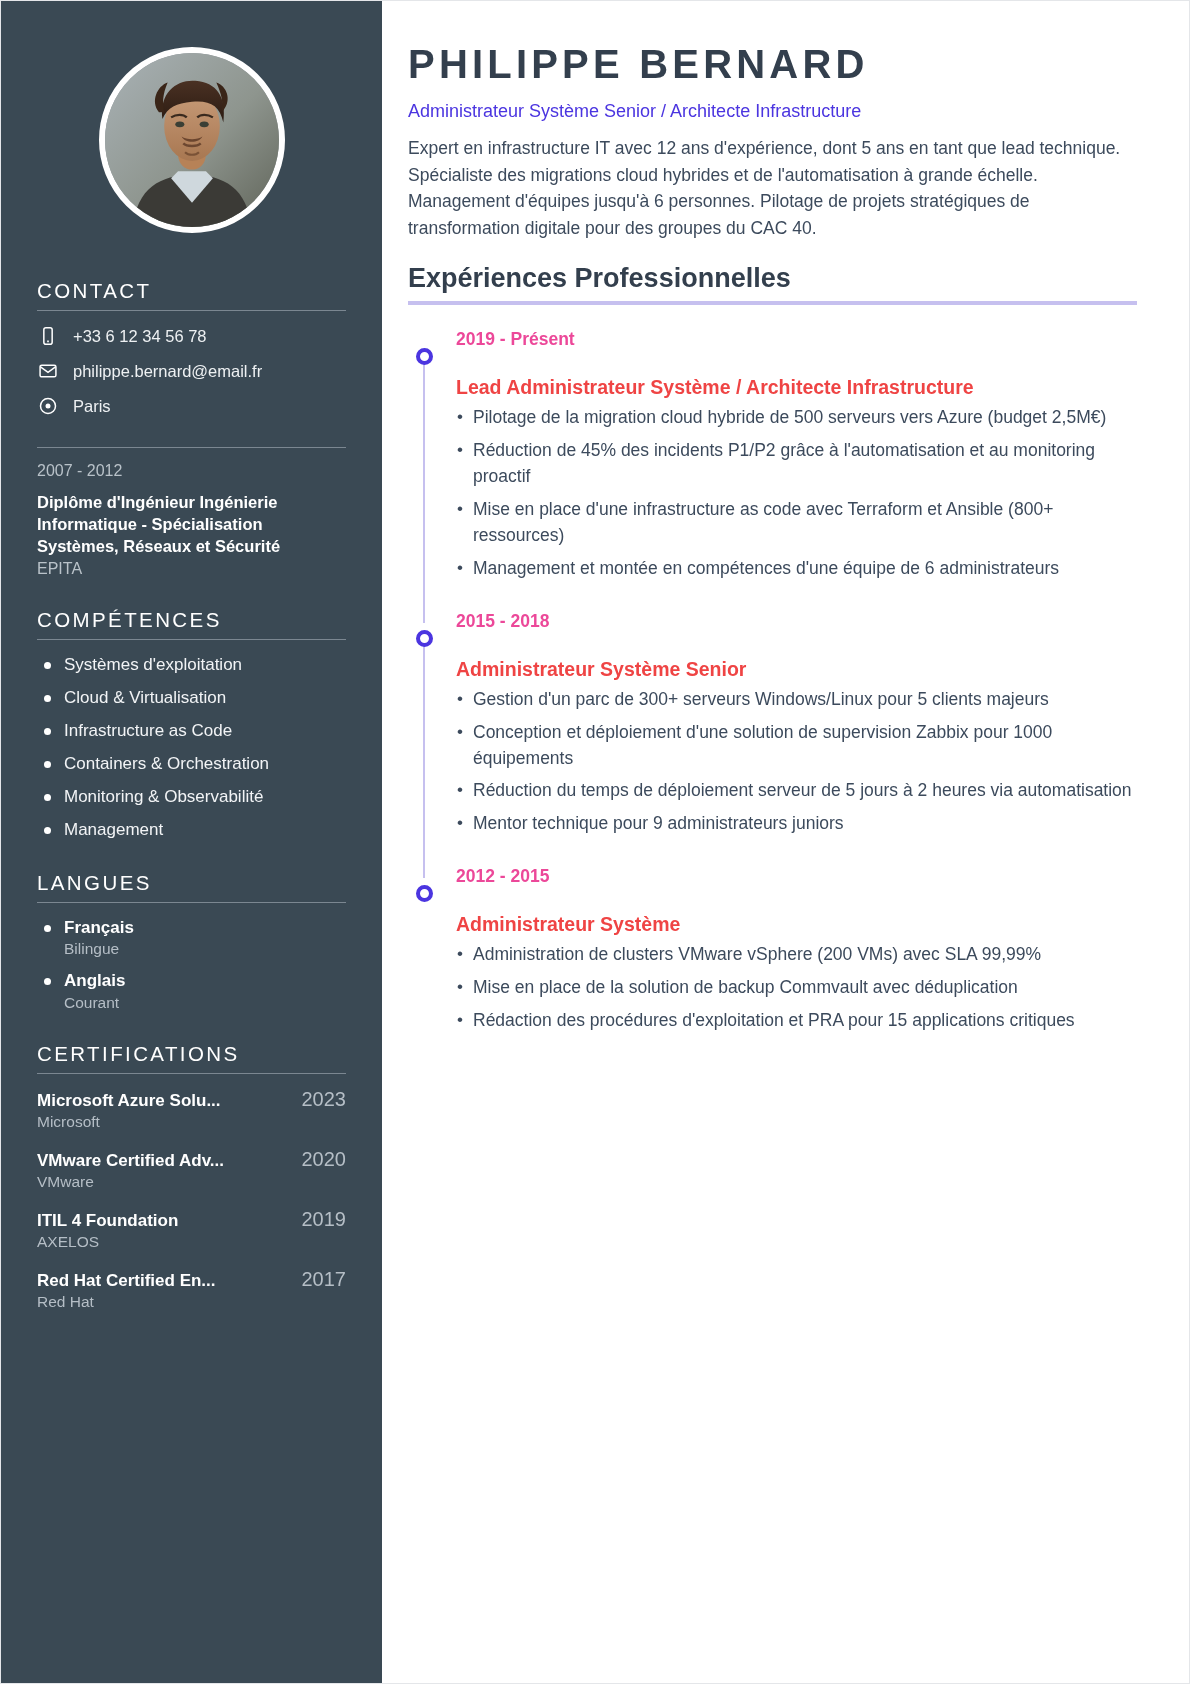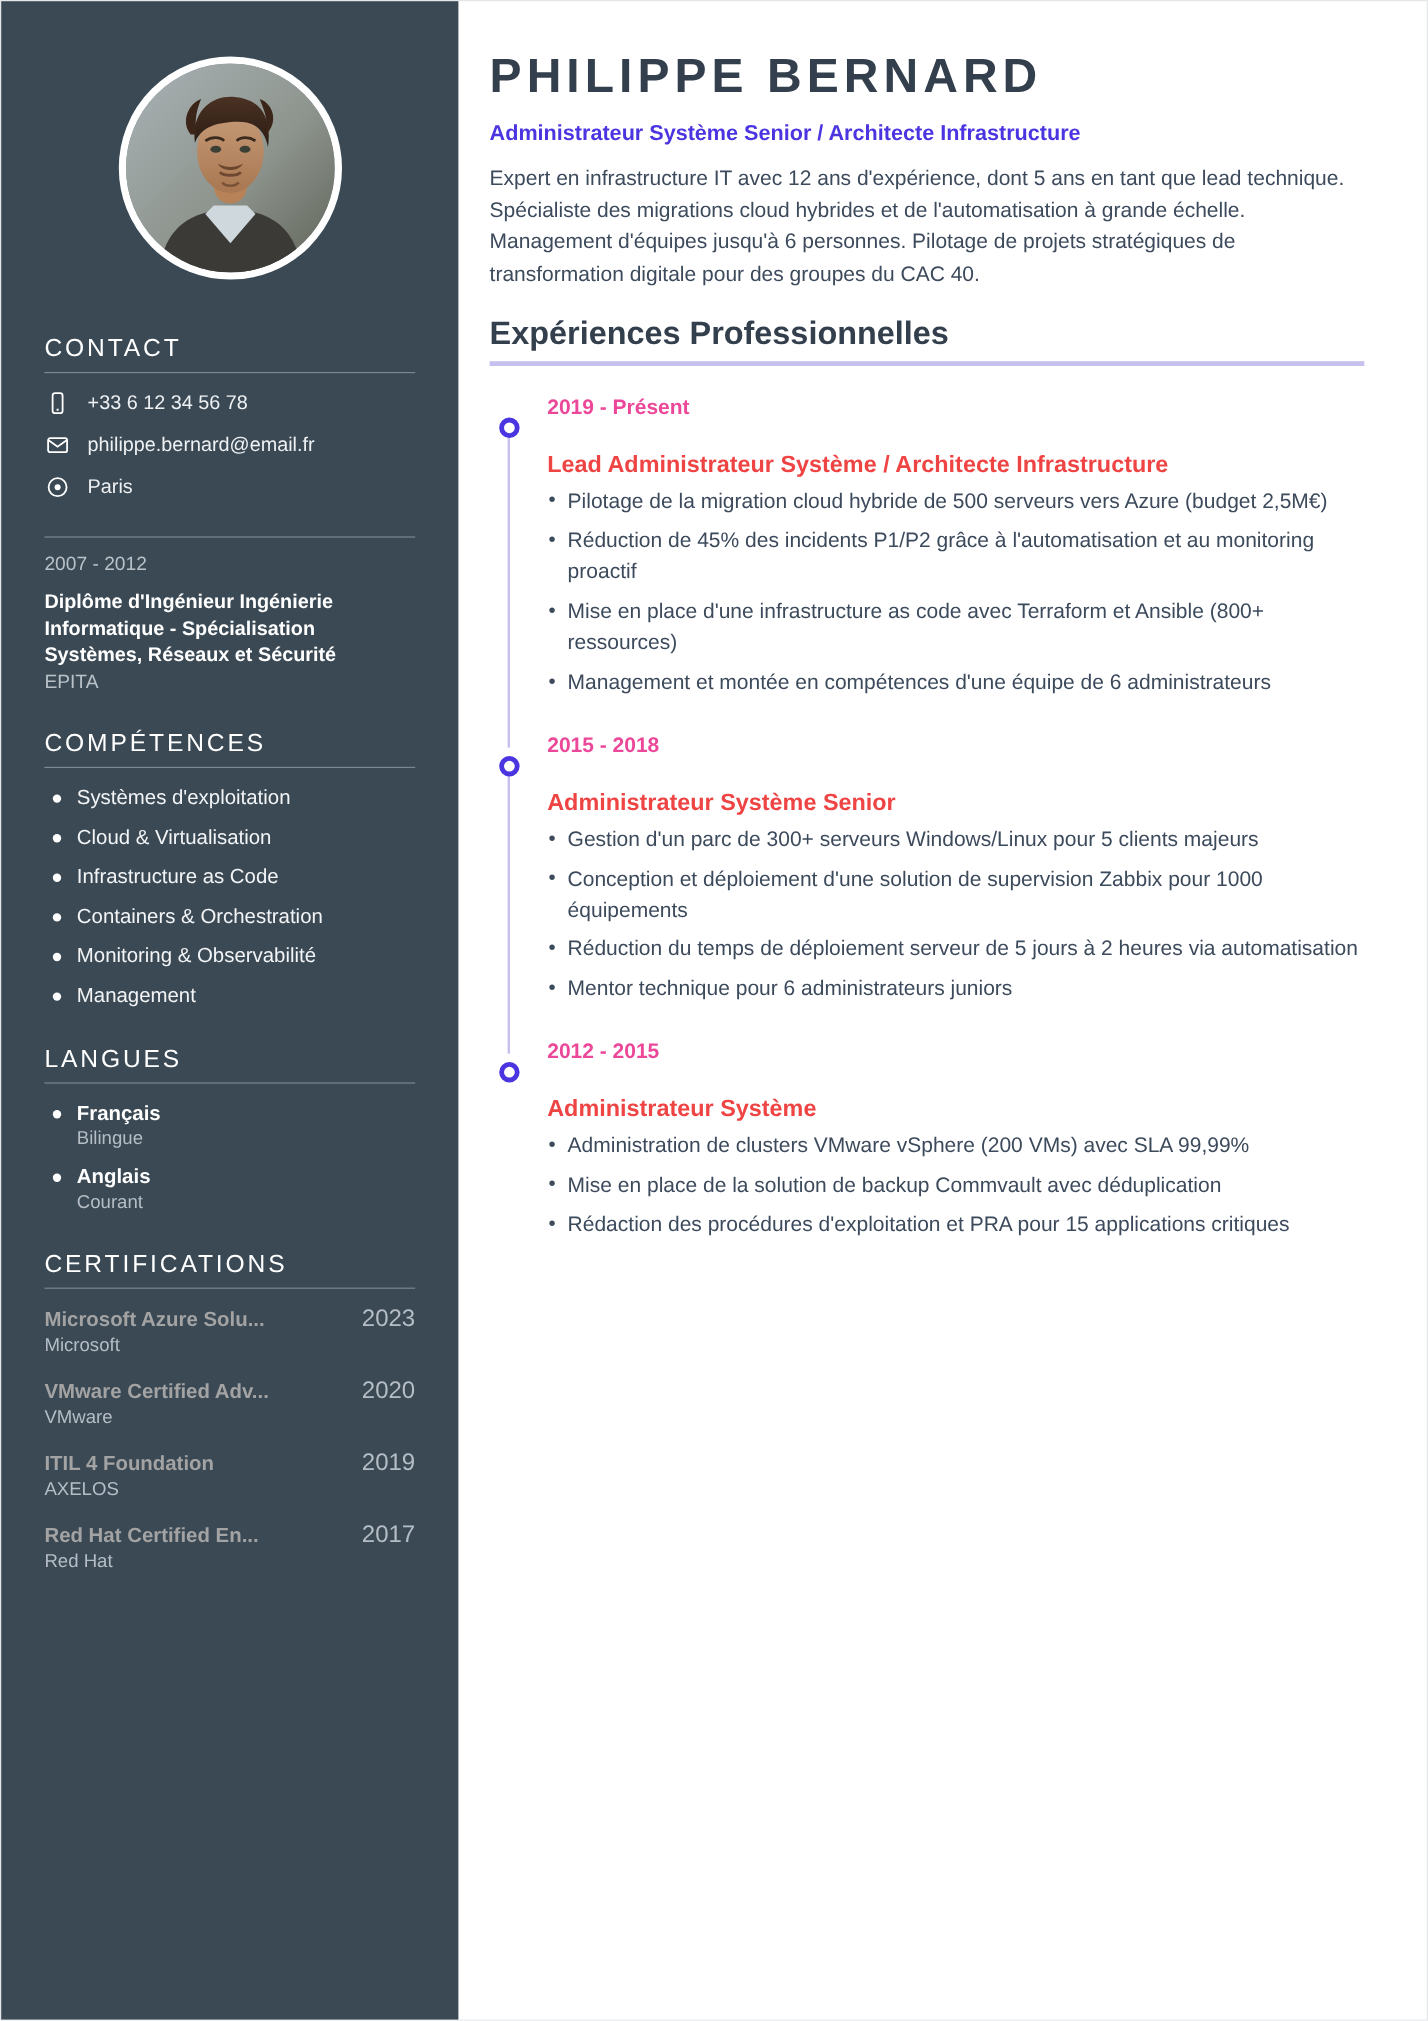--- a/index.html
+++ b/index.html
@@ -139,21 +139,21 @@
 
   .cert-item { margin-bottom: 17px; }
   .cert-head {
     display: flex;
     align-items: baseline;
     gap: 10px;
   }
   .cert-name {
     font-size: 17px;
     font-weight: bold;
-    color: #a3a3a3;
+    color: #ffffff;
     white-space: nowrap;
     overflow: hidden;
     text-overflow: ellipsis;
     max-width: 218px;
     flex: 0 1 auto;
   }
   .cert-year {
     font-size: 20px;
     color: #b5bec6;
     margin-left: auto;
@@ -174,21 +174,21 @@
   .name {
     font-size: 40px;
     font-weight: bold;
     letter-spacing: 4.2px;
     color: #333f4d;
     line-height: 1.15;
     margin-bottom: 14px;
   }
   .headline {
     font-size: 18px;
-    font-weight: bold;
+    font-weight: normal;
     color: #4b35e0;
     margin-bottom: 13px;
   }
   .summary {
     font-size: 17.5px;
     line-height: 1.52;
     color: #3c4a5c;
     margin-bottom: 22px;
   }
   .section-title {
@@ -435,21 +435,21 @@
       </div>
 
       <div class="tl-item">
         <span class="tl-dot"></span>
         <div class="tl-period">2015 - 2018</div>
         <div class="tl-role">Administrateur Système Senior</div>
         <ul class="tl-bullets">
           <li>Gestion d'un parc de 300+ serveurs Windows/Linux pour 5 clients majeurs</li>
           <li>Conception et déploiement d'une solution de supervision Zabbix pour 1000 équipements</li>
           <li>Réduction du temps de déploiement serveur de 5 jours à 2 heures via automatisation</li>
-          <li>Mentor technique pour 6 administrateurs juniors</li>
+          <li>Mentor technique pour 9 administrateurs juniors</li>
         </ul>
       </div>
 
       <div class="tl-item">
         <span class="tl-dot"></span>
         <div class="tl-period">2012 - 2015</div>
         <div class="tl-role">Administrateur Système</div>
         <ul class="tl-bullets">
           <li>Administration de clusters VMware vSphere (200 VMs) avec SLA 99,99%</li>
           <li>Mise en place de la solution de backup Commvault avec déduplication</li>

